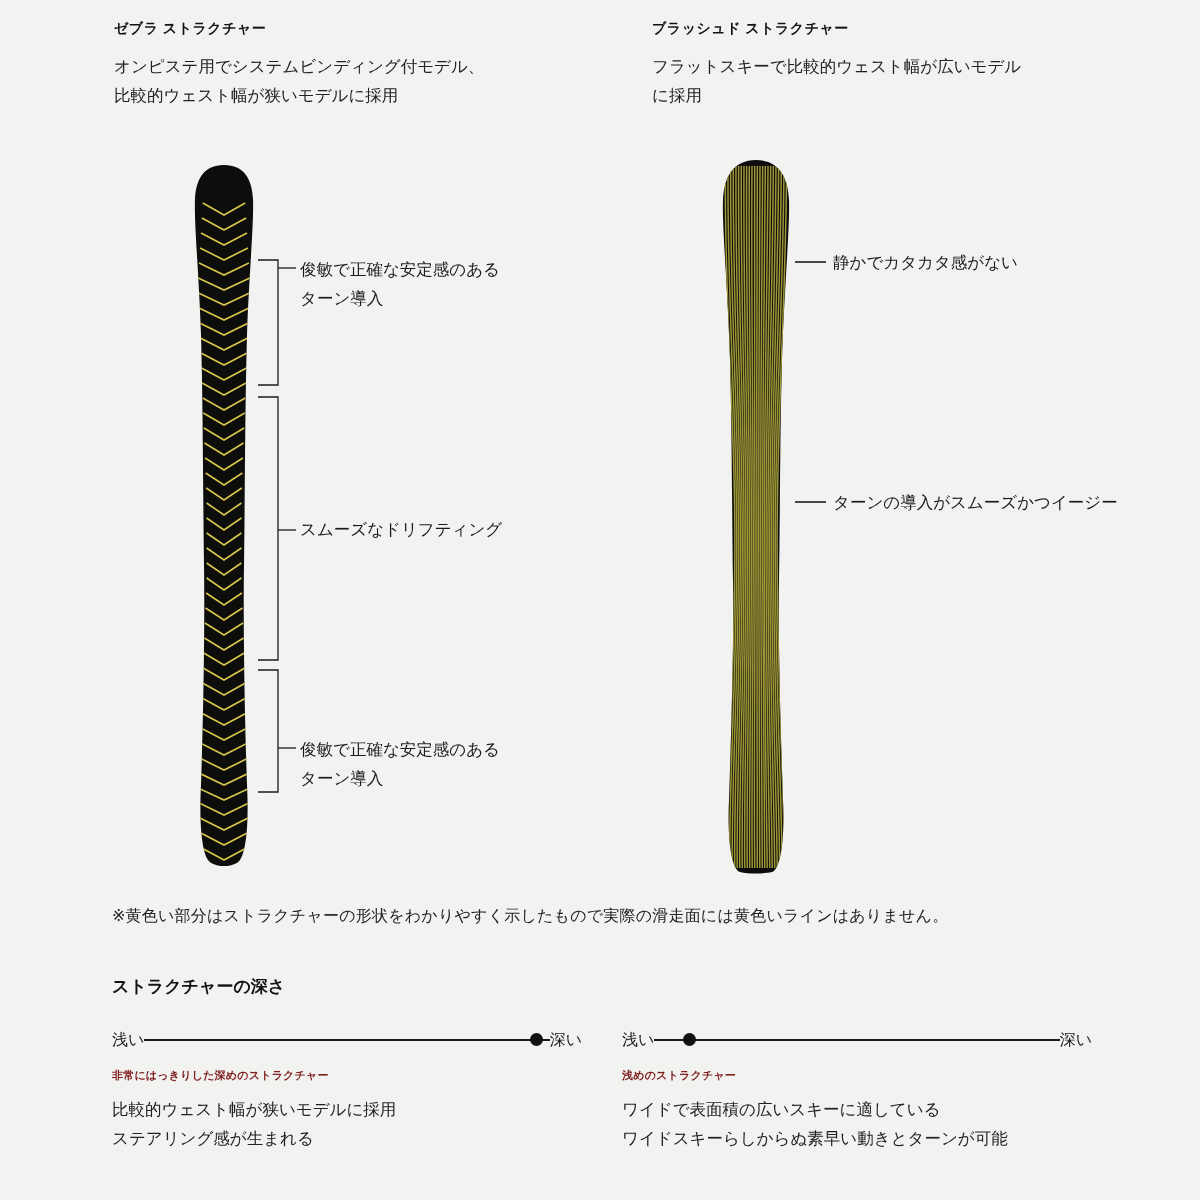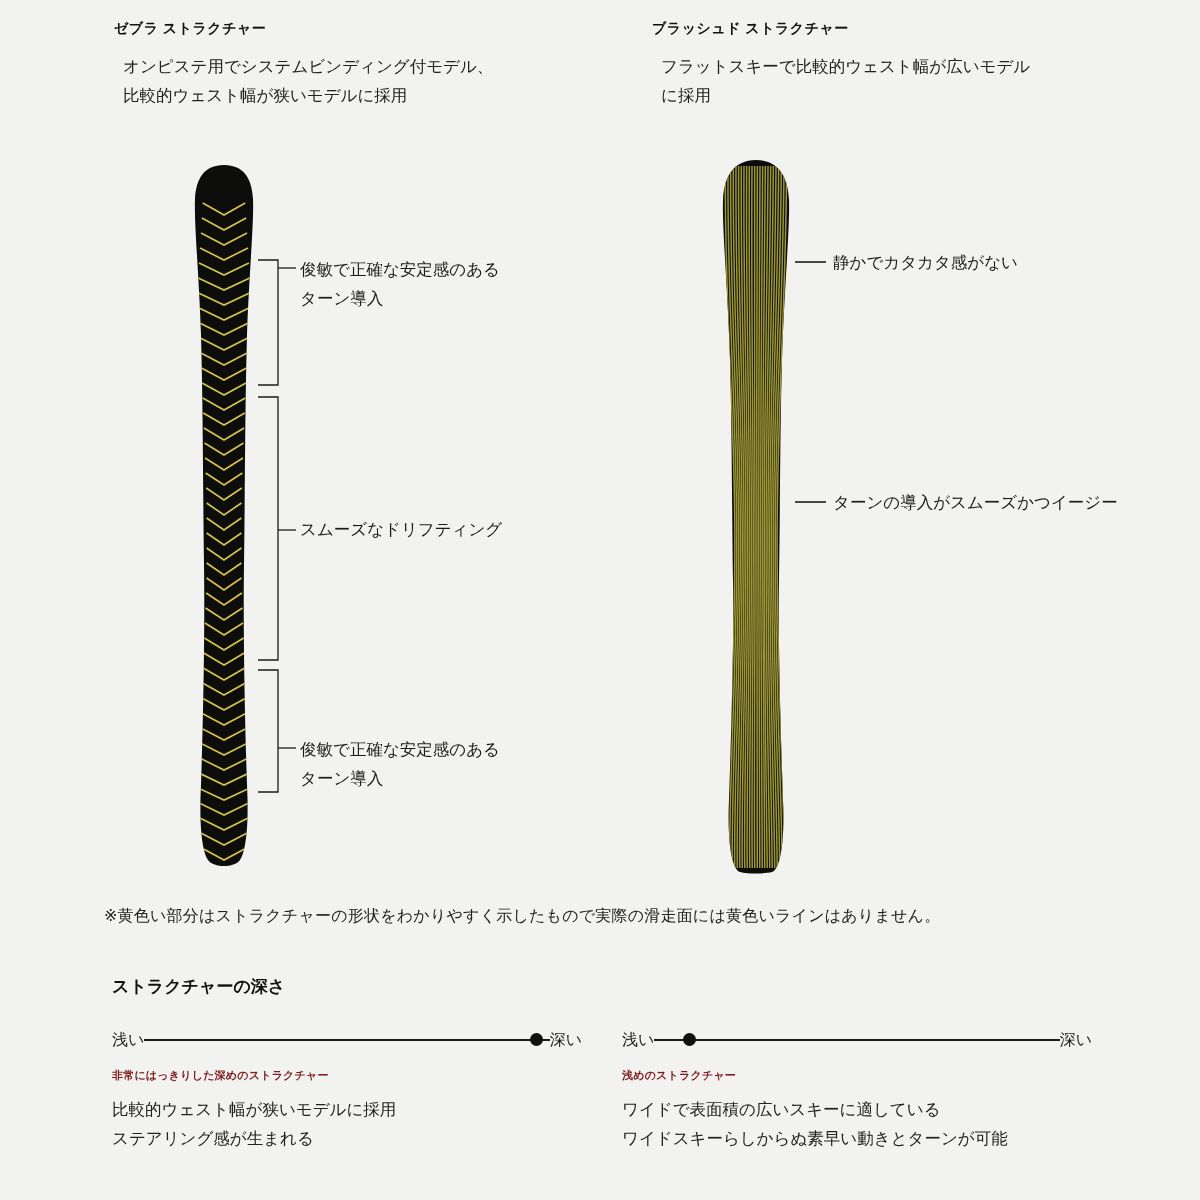--- a/index.html
+++ b/index.html
@@ -29,21 +29,21 @@
     font-size: 14px;
     font-weight: bold;
     letter-spacing: 0.5px;
     margin: 0 0 14px 0;
     color: #111;
   }
   .col-head .desc {
     font-size: 16.5px;
     line-height: 1.75;
     color: #222;
-    margin: 9px;
+    margin: 0;
     font-weight: 400;
   }
   #head-left { left: 114px; top: 20px; width: 470px; }
   #head-right { left: 652px; top: 20px; width: 470px; }
 
   
   .ski-wrap {
     position: absolute;
   }
   #ski-zebra { left: 192px; top: 165px; width: 64px; height: 705px; }
@@ -68,21 +68,21 @@
   #leaders {
     position: absolute;
     left: 0; top: 0;
     width: 1200px; height: 1200px;
     pointer-events: none;
   }
 
   
   #note {
     position: absolute;
-    left: 104px;
+    left: 112px;
     top: 906px;
     width: 980px;
     font-size: 16px;
     color: #222;
     letter-spacing: 0.2px;
   }
 
   
   #depth-title {
     position: absolute;

